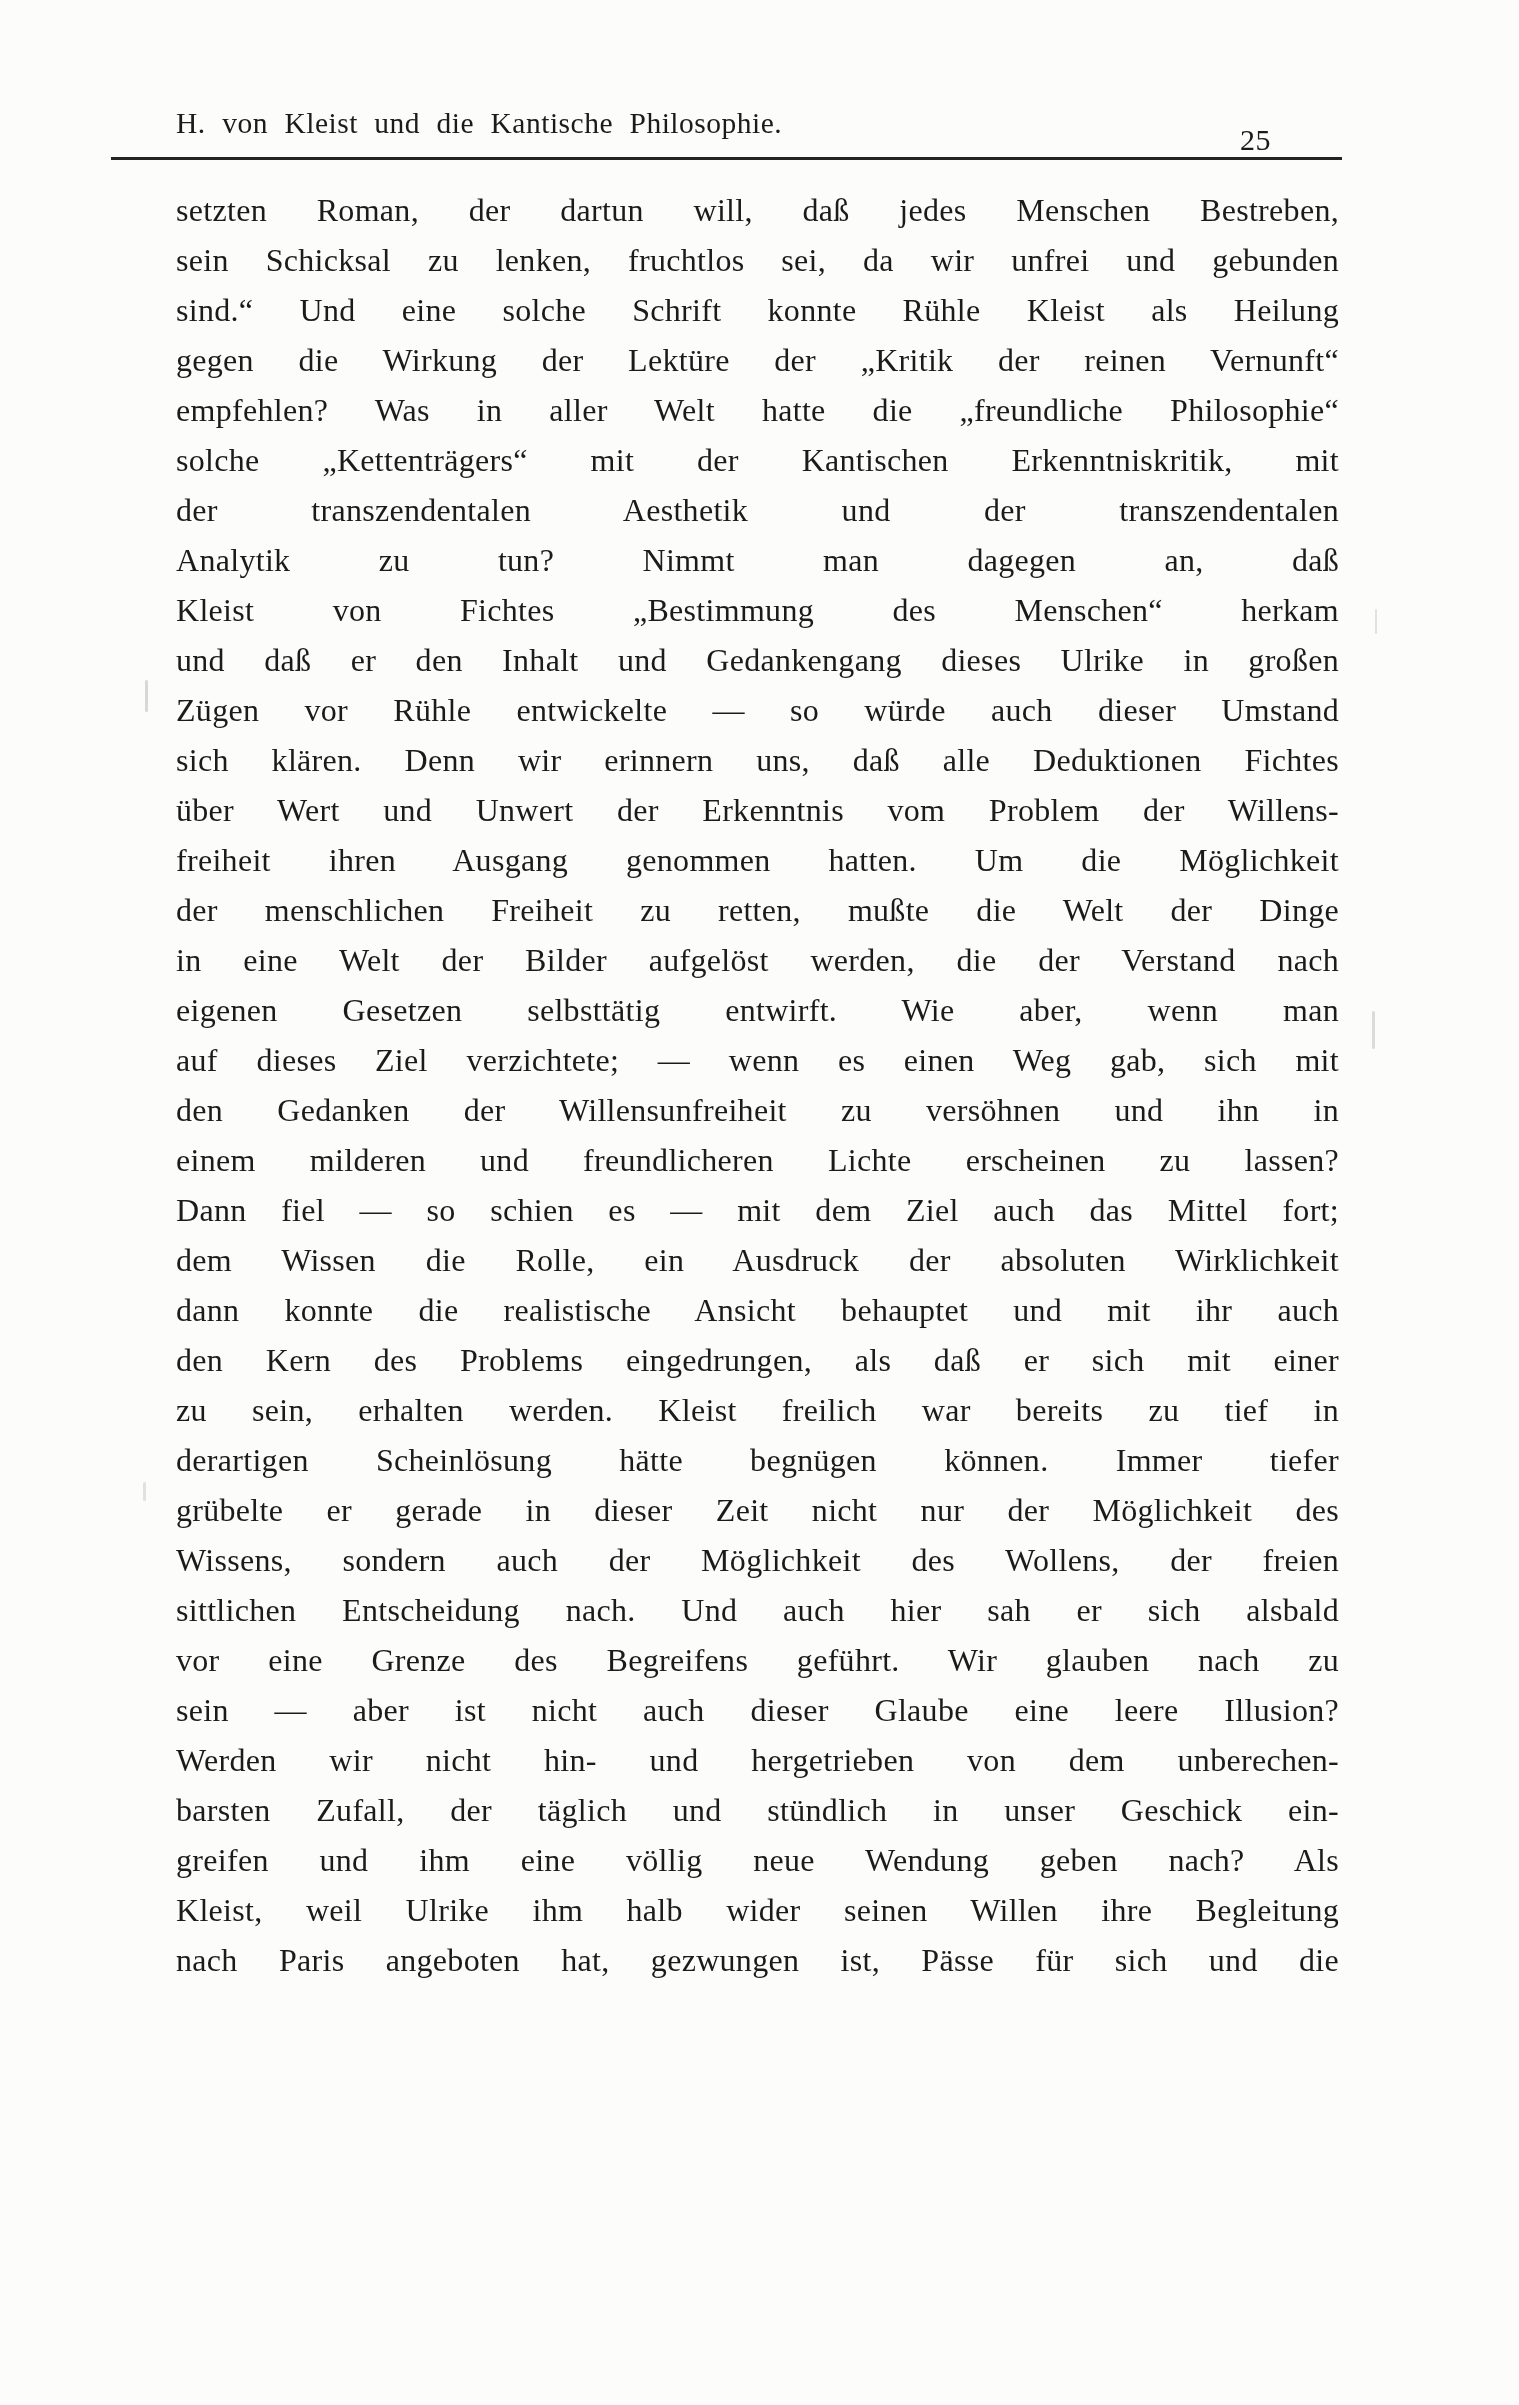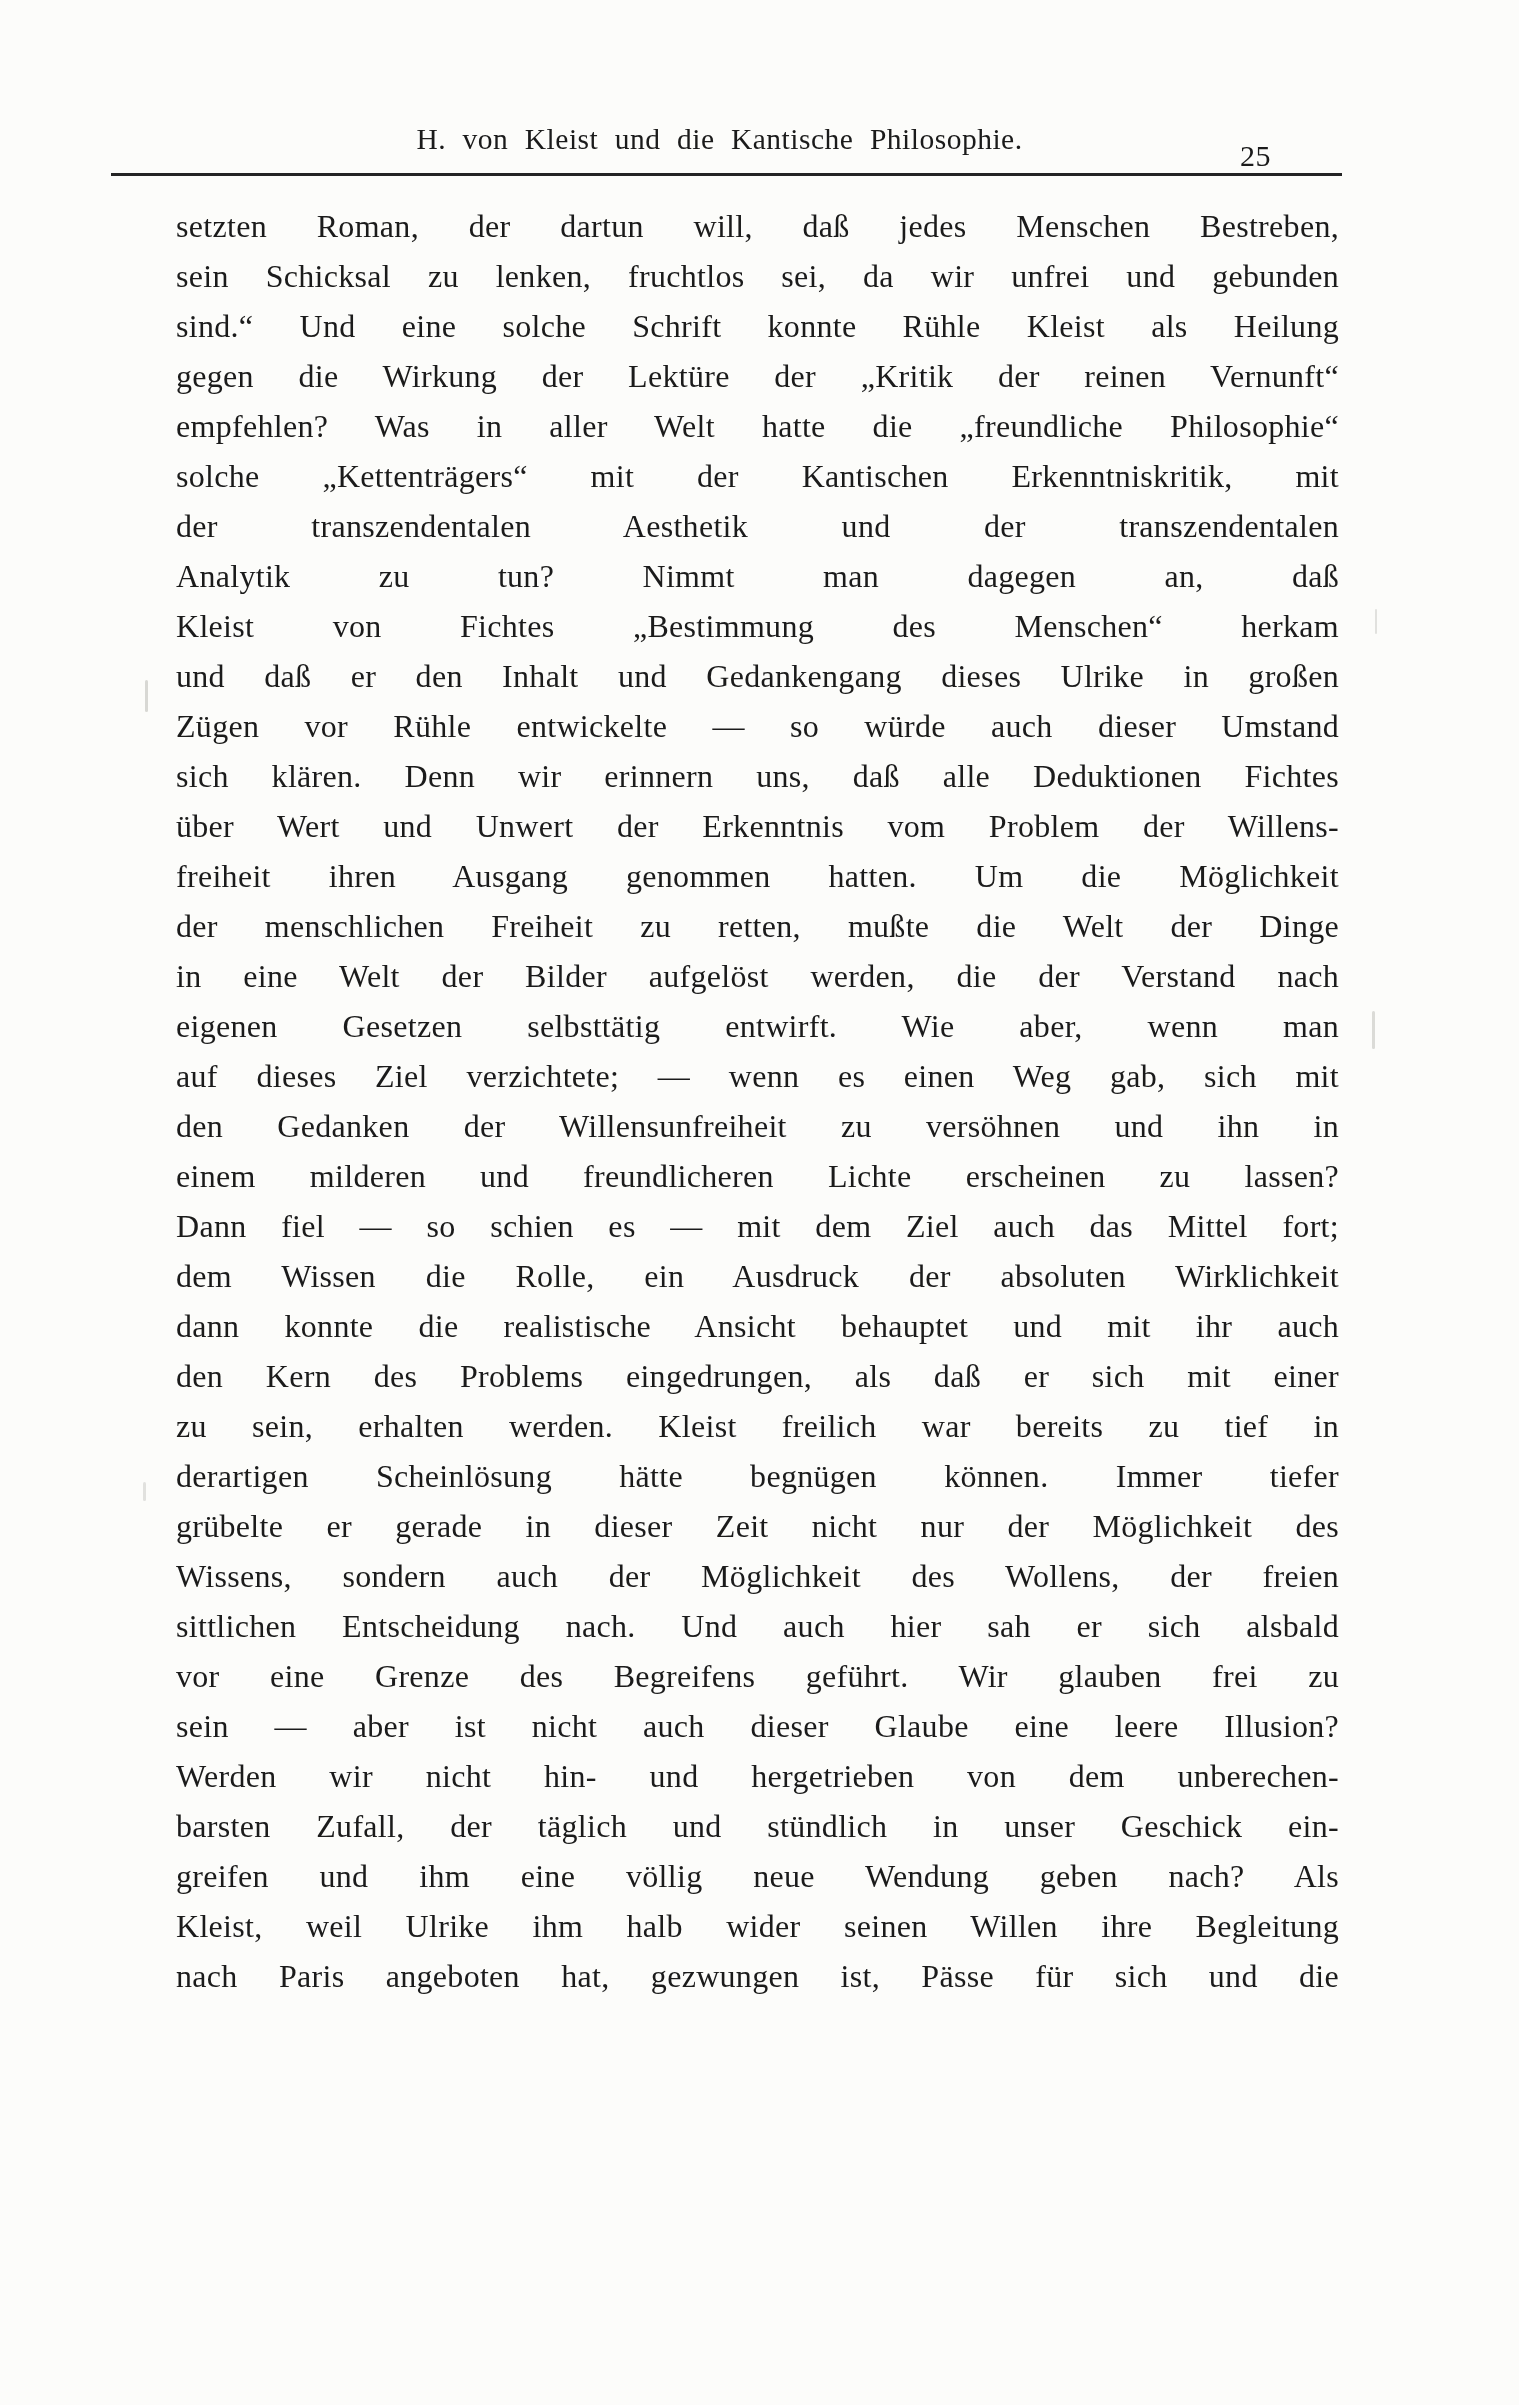--- a/index.html
+++ b/index.html
@@ -23,25 +23,24 @@
     width: 1163px;
   }
   .header {
     position: relative;
     height: 44px;
     font-size: 29.5px;
     letter-spacing: 0.5px;
   }
   .header .title {
     display: block;
-    text-align: center;
+    text-align: left;
     padding-right: 76px;
     word-spacing: 8.6px;
     white-space: nowrap;
-    margin-top: 16px;
   }
   .header .pagenum {
     position: absolute;
     right: 68px;
     top: 16px;
     font-size: 30px;
   }
   .rule {
     height: 3.8px;
     background: #242424;
@@ -113,21 +112,21 @@
       <div class="line">einem milderen und freundlicheren Lichte erscheinen zu lassen?</div>
       <div class="line">Dann fiel — so schien es — mit dem Ziel auch das Mittel fort;</div>
       <div class="line">dem Wissen die Rolle, ein Ausdruck der absoluten Wirklichkeit</div>
       <div class="line">dann konnte die realistische Ansicht behauptet und mit ihr auch</div>
       <div class="line">den Kern des Problems eingedrungen, als daß er sich mit einer</div>
       <div class="line">zu sein, erhalten werden. Kleist freilich war bereits zu tief in</div>
       <div class="line">derartigen Scheinlösung hätte begnügen können. Immer tiefer</div>
       <div class="line">grübelte er gerade in dieser Zeit nicht nur der Möglichkeit des</div>
       <div class="line">Wissens, sondern auch der Möglichkeit des Wollens, der freien</div>
       <div class="line">sittlichen Entscheidung nach. Und auch hier sah er sich alsbald</div>
-      <div class="line">vor eine Grenze des Begreifens geführt. Wir glauben frei zu</div>
+      <div class="line">vor eine Grenze des Begreifens geführt. Wir glauben nach zu</div>
       <div class="line">sein — aber ist nicht auch dieser Glaube eine leere Illusion?</div>
       <div class="line">Werden wir nicht hin- und hergetrieben von dem unberechen-</div>
       <div class="line">barsten Zufall, der täglich und stündlich in unser Geschick ein-</div>
       <div class="line">greifen und ihm eine völlig neue Wendung geben nach? Als</div>
       <div class="line">Kleist, weil Ulrike ihm halb wider seinen Willen ihre Begleitung</div>
       <div class="line">nach Paris angeboten hat, gezwungen ist, Pässe für sich und die</div>
     </div>
 
   </div>
 </div>

